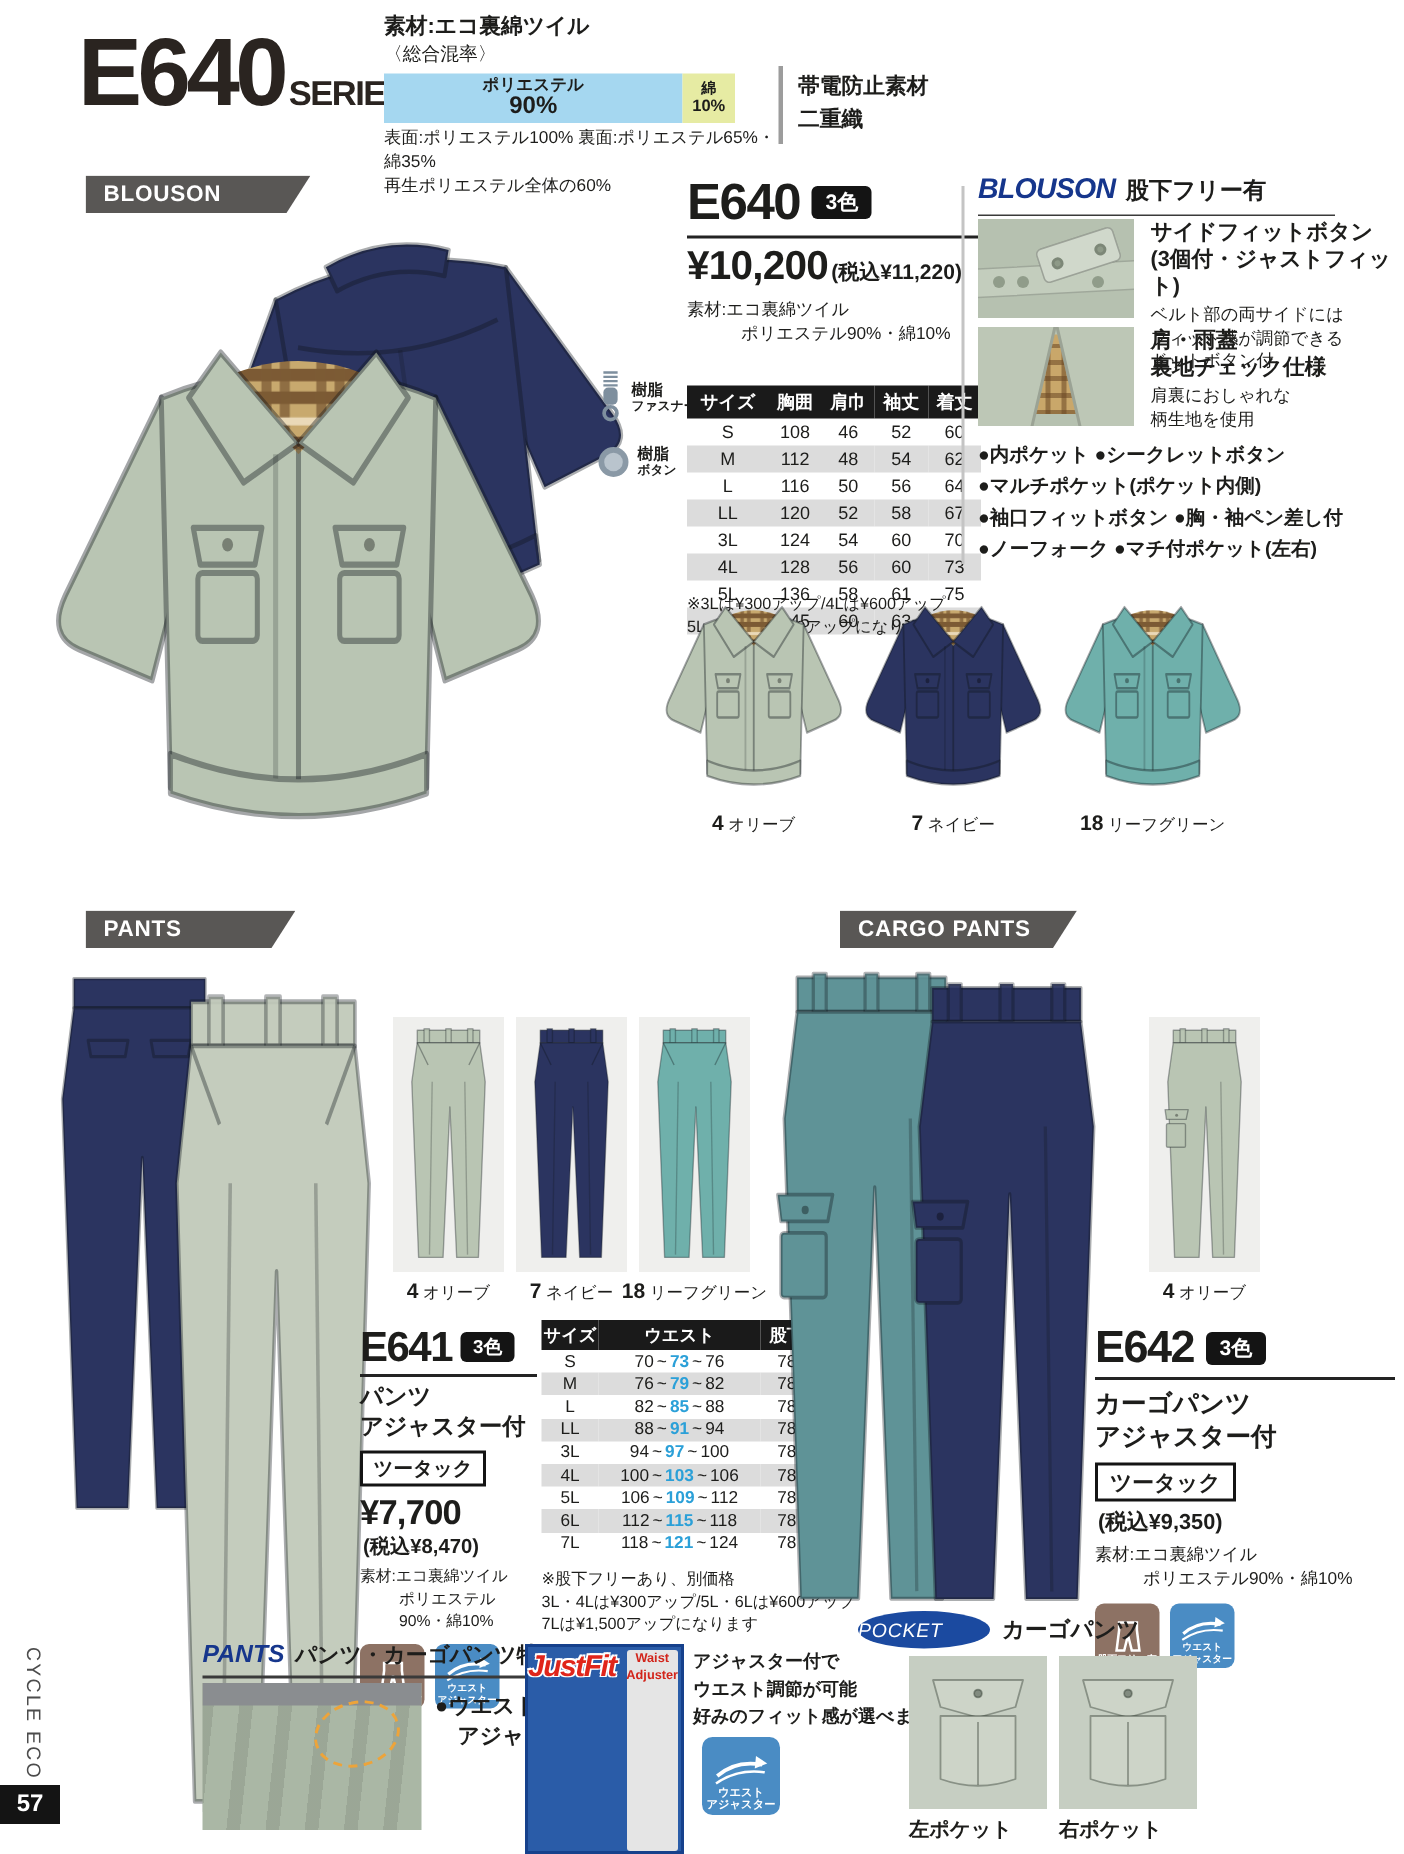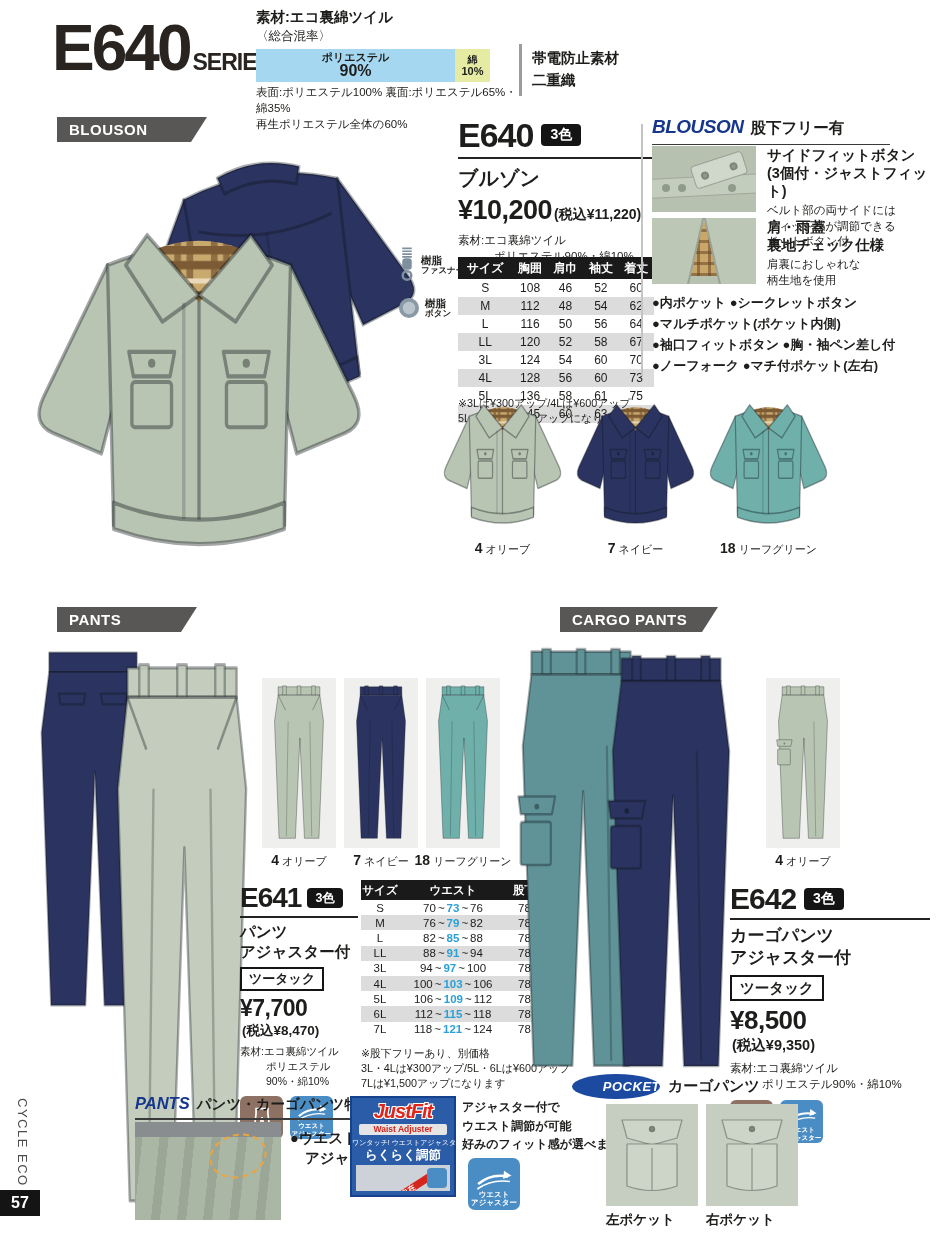--- a/index.html
+++ b/index.html
@@ -155,33 +155,33 @@
 
 
 .pf-head{left:135px;top:1094px;width:240px;display:flex;align-items:baseline;border-bottom:2px solid #3a3a3a;padding-bottom:4px}
 .pf-en{color:var(--c-accent-blue,#16368c);font-size:16.5px;font-weight:900;font-style:italic}
 .pf-ja{font-size:14.5px;font-weight:800;margin-left:7px}
 .pf-photo{left:135px;top:1122px;width:146px;height:98px;background-color:#aab7a5;background-image:repeating-linear-gradient(96deg,rgba(0,0,0,.09) 0 9px,transparent 9px 26px);overflow:hidden}
 .pf-top{height:15px;background:#8a8d90}
 .pf-circle{position:absolute;right:14px;top:12px;width:58px;height:44px;border:2.5px dashed #eda43a;border-radius:50%;transform:rotate(-14deg)}
 .pf-bullet{left:290px;top:1128px;font-size:14.5px;font-weight:800;line-height:1.4}
 .pf-bullet .ln2{padding-left:15px}
-.justfit{left:350px;top:1096px;width:106px;height:101px;background:var(--c-justfit-blue,#2a5ca8);border:2px solid #16418c;display:flex;flex-direction:column;text-align:center}
+.justfit{left:350px;top:1096px;width:106px;height:140px;background:var(--c-justfit-blue,#2a5ca8);border:2px solid #16418c;display:flex;flex-direction:row;text-align:center}
 .jf-title{color:var(--c-justfit-red,#e0251b);font-size:20px;font-weight:900;font-style:italic;letter-spacing:-1px;line-height:1.05;margin-top:3px;text-shadow:1px 1px 0 #fff,-1px -1px 0 #fff,1px -1px 0 #fff,-1px 1px 0 #fff}
 .jf-sub{background:#e5e5e5;color:#d2251b;font-size:8.5px;font-weight:800;margin:2px 7px 0;border-radius:2px;line-height:1.3}
 .jf-line1{color:#fff;font-size:7px;margin-top:3px;white-space:nowrap}
 .jf-line2{color:#fff;font-size:12.5px;font-weight:800;line-height:1.15}
 .jf-photo{flex:1;margin:3px 4px 4px;background:#ccd2d7;position:relative;overflow:hidden}
 .jf-arrow{position:absolute;left:8px;top:22px;width:76px;height:15px;background:#d5251d;transform:rotate(-33deg);clip-path:polygon(0 50%,14% 0,14% 25%,100% 25%,100% 75%,14% 75%,14% 100%);color:#fff;font-size:7.5px;font-weight:700;line-height:15px;text-align:center}
 .jf-mini{position:absolute;right:3px;bottom:3px;width:20px;height:20px;border-radius:4px;background:var(--c-icon-blue,#4a8cc4)}
 .adj-desc{left:462px;top:1098px;font-size:12px;font-weight:700;line-height:1.55}
 .wa-standalone{left:468px;top:1158px;width:52px;height:52px;border-radius:7px}
 .wa-standalone .sq-label{font-size:7.5px}
 .pocket-head{left:572px;top:1074px;display:flex;align-items:center}
-.pocket-badge{width:88px;height:25px;border-radius:50%;background:#1b4aa0;color:#fff;font-size:13px;font-weight:700;font-style:italic;text-align:right;line-height:25px;letter-spacing:.5px}
+.pocket-badge{width:88px;height:25px;border-radius:50%;background:#1b4aa0;color:#fff;font-size:13px;font-weight:400;font-style:italic;text-align:left;line-height:25px;letter-spacing:.5px}
 .pocket-title{font-size:15px;font-weight:800;margin-left:8px}
 .pocket-photos{left:606px;top:1104px;display:flex;gap:8px}
 .pocket-cell{display:flex;flex-direction:column}
 .pocket-label{font-size:13.5px;font-weight:700;margin-top:5px}
 
 
 .cycle-eco{left:30px;top:1098px;transform:rotate(90deg);transform-origin:left top;font-size:13px;color:#4c4c4c;letter-spacing:1.5px;white-space:nowrap}
 .page-num{left:0;top:1190px;width:40px;height:26px;background:#141414;color:#fff;font-size:16px;font-weight:700;text-align:center;line-height:26px}
 </style>
 </head>
@@ -307,21 +307,20 @@
   <svg class="abs garment photo-olive-front c-olive" width="366" height="392" viewBox="0 0 120 104" preserveAspectRatio="none">
       <use href="#jacket-front"></use>
     </svg>
 
   <div class="abs e640-col">
     <div class="code-row">
       <span class="p-code">E640</span>
       <span class="badge-colors">3色</span>
     </div>
     <div class="p-rule"></div>
-    <div class="e640-name">ブルゾン</div>
     <div class="price-row">
       <span class="p-price">¥10,200</span>
       <span class="p-tax">(税込¥11,220)</span>
     </div>
     <div class="p-mat">
       <div>素材:エコ裏綿ツイル</div>
       <div class="ind">ポリエステル90%・綿10%</div>
     </div>
   </div>
 
@@ -648,21 +647,20 @@
       <span class="p-code">E642</span>
       <span class="badge-colors">3色</span>
     </div>
     <div class="p-rule"></div>
     <div class="name">
       <div>カーゴパンツ</div>
       <div>アジャスター付</div>
     </div>
     <div><span class="tack-box">ツータック</span></div>
     <div class="price-block">
-      <div class="p-price">¥8,500</div>
       <div class="p-tax">(税込¥9,350)</div>
     </div>
     <div class="p-mat">
       <div>素材:エコ裏綿ツイル</div>
       <div class="ind">ポリエステル90%・綿10%</div>
     </div>
     <div class="icon-row">
       <div class="sq-icon icon-brown">
         <svg width="26" height="22" viewBox="0 0 30 26">
             <path d="M8 2 h14 v6 l2 16 h-6 l-3 -12 -3 12 H6 L8 8 z" fill="none" stroke="#fff" stroke-width="2"></path>

